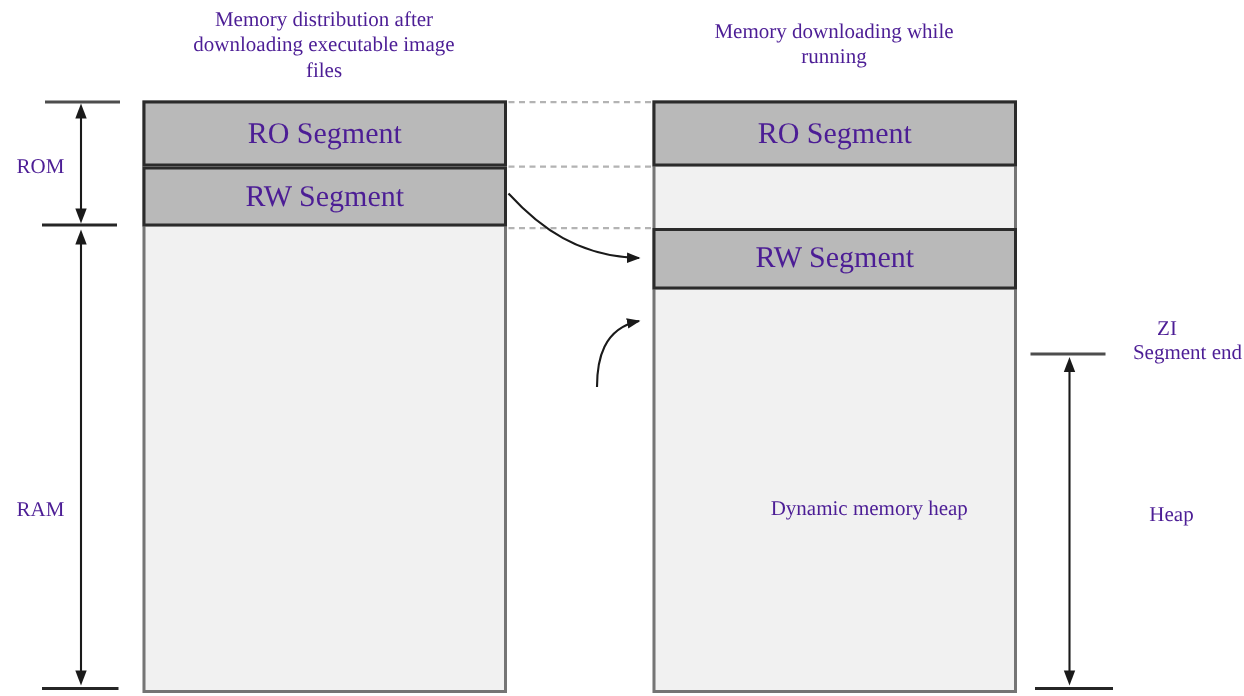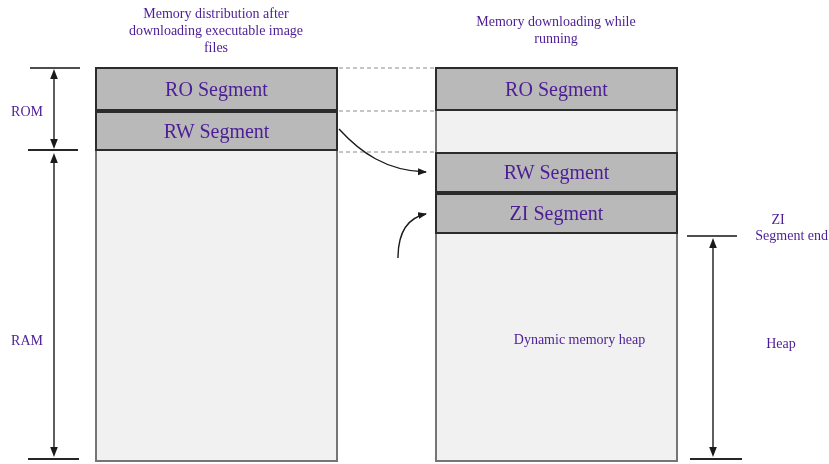--- a/index.html
+++ b/index.html
@@ -57,23 +57,20 @@
     <span>RW Segment</span>
   </div>
 
   <div class="col" style="left:435px;top:67px;width:243px;height:395px;"></div>
   <div class="seg" style="left:435px;top:67px;width:243px;height:44px;">
     <span>RO Segment</span>
   </div>
   <div class="seg" style="left:435px;top:152px;width:243px;height:41px;">
     <span>RW Segment</span>
   </div>
-  <div class="seg" style="left:435px;top:193px;width:243px;height:41px;">
-    <span>ZI Segment</span>
-  </div>
   <div class="floatlabel" style="left:435px;top:332px;width:289px;">Dynamic memory heap</div>
 
   <div class="floatlabel" style="left:2px;top:104px;width:50px;">ROM</div>
   <div class="floatlabel" style="left:2px;top:317px;width:50px;margin-top:16px;">RAM</div>
   <div class="floatlabel" style="left:728px;top:212px;width:100px;line-height:16px;">
     <span style="display:block;">ZI</span>
     <span style="display:block;text-align:right;">Segment end</span>
   </div>
   <div class="floatlabel" style="left:756px;top:336px;width:50px;">Heap</div>
 

